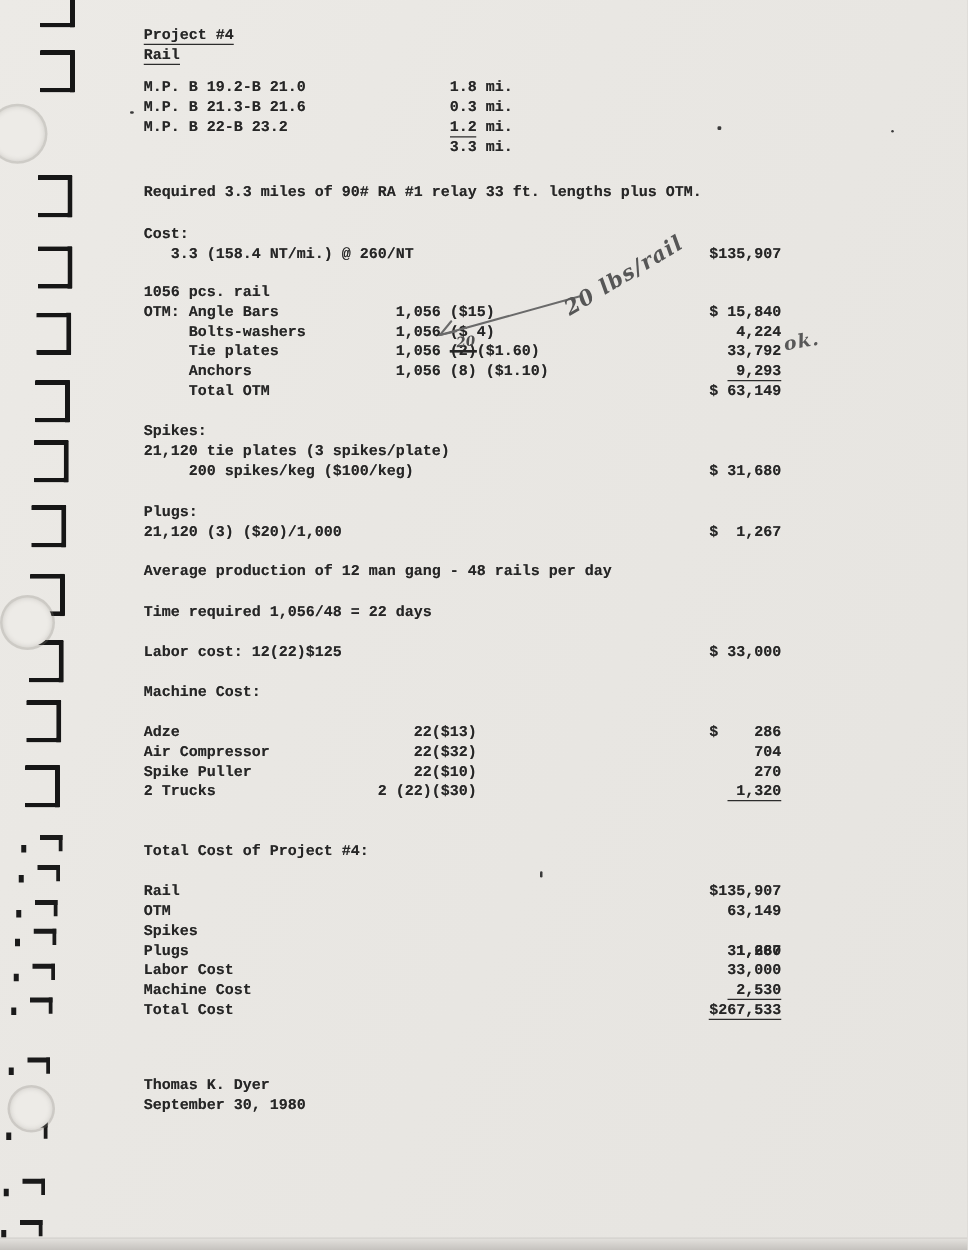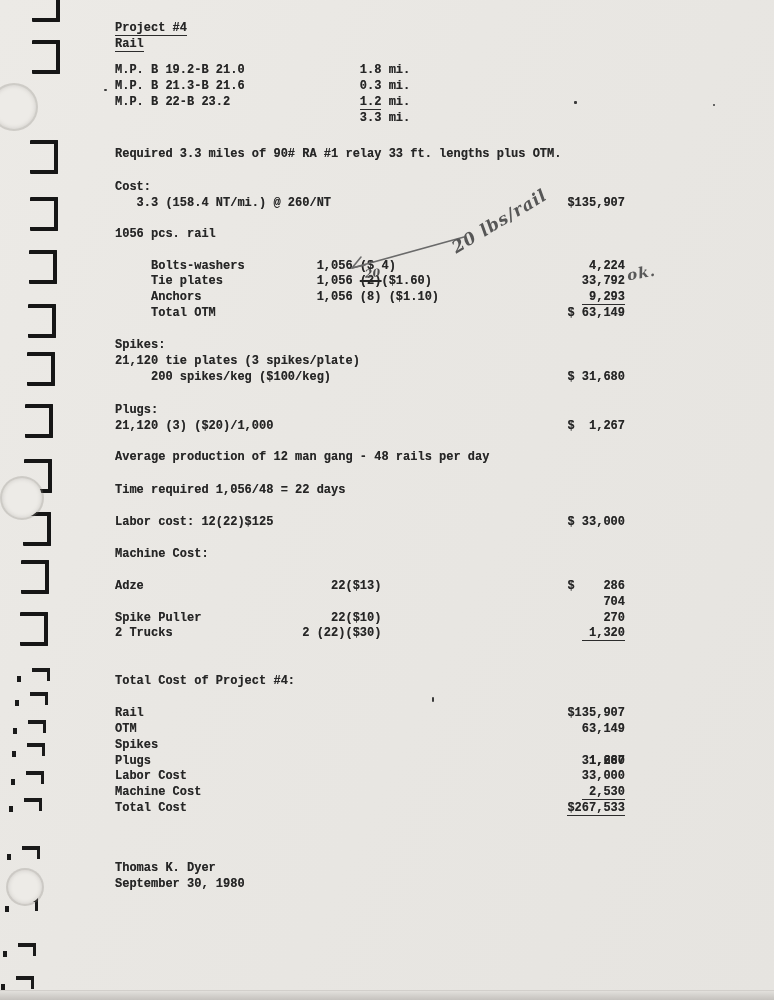--- a/index.html
+++ b/index.html
@@ -119,20 +119,24 @@
       <div class="doc-row" style="top: 179px;">
         <span class="left"><span>Cost:</span></span>
       </div>
       <div class="doc-row" style="top: 195px;">
         <span class="left"><span>   3.3 (158.4 NT/mi.) @ 260/NT</span></span>
         <span class="right"><span>$135,907</span></span>
       </div>
       <div class="doc-row" style="top: 226px;">
         <span class="left"><span>1056 pcs. rail</span></span>
       </div>
+      <div class="doc-row" style="top: 242px;">
+        <span class="left"><span>OTM: Angle Bars             1,056 ($15)</span></span>
+        <span class="right"><span>$ 15,840</span></span>
+      </div>
       <div class="doc-row" style="top: 258px;">
         <span class="left"><span>     Bolts-washers          1,056 ($ 4)</span></span>
         <span class="right"><span>4,224</span></span>
       </div>
       <div class="doc-row" style="top: 273px;">
         <span class="left"><span>     Tie plates             1,056 </span><span class="strike">(2)<span class="overlay20">20</span></span><span>($1.60)</span></span>
         <span class="right"><span>33,792</span></span>
       </div>
       <div class="doc-row" style="top: 289px;">
         <span class="left"><span>     Anchors                1,056 (8) ($1.10)</span></span>
@@ -170,20 +174,21 @@
         <span class="right"><span>$ 33,000</span></span>
       </div>
       <div class="doc-row" style="top: 546px;">
         <span class="left"><span>Machine Cost:</span></span>
       </div>
       <div class="doc-row" style="top: 578px;">
         <span class="left"><span>Adze                          22($13)</span></span>
         <span class="right"><span>$    286</span></span>
       </div>
       <div class="doc-row" style="top: 594px;">
+        <span class="left"><span>Air Compressor                22($32)</span></span>
         <span class="right"><span>704</span></span>
       </div>
       <div class="doc-row" style="top: 610px;">
         <span class="left"><span>Spike Puller                  22($10)</span></span>
         <span class="right"><span>270</span></span>
       </div>
       <div class="doc-row" style="top: 625px;">
         <span class="left"><span>2 Trucks                  2 (22)($30)</span></span>
         <span class="right"><span class="u"> 1,320</span></span>
       </div>

